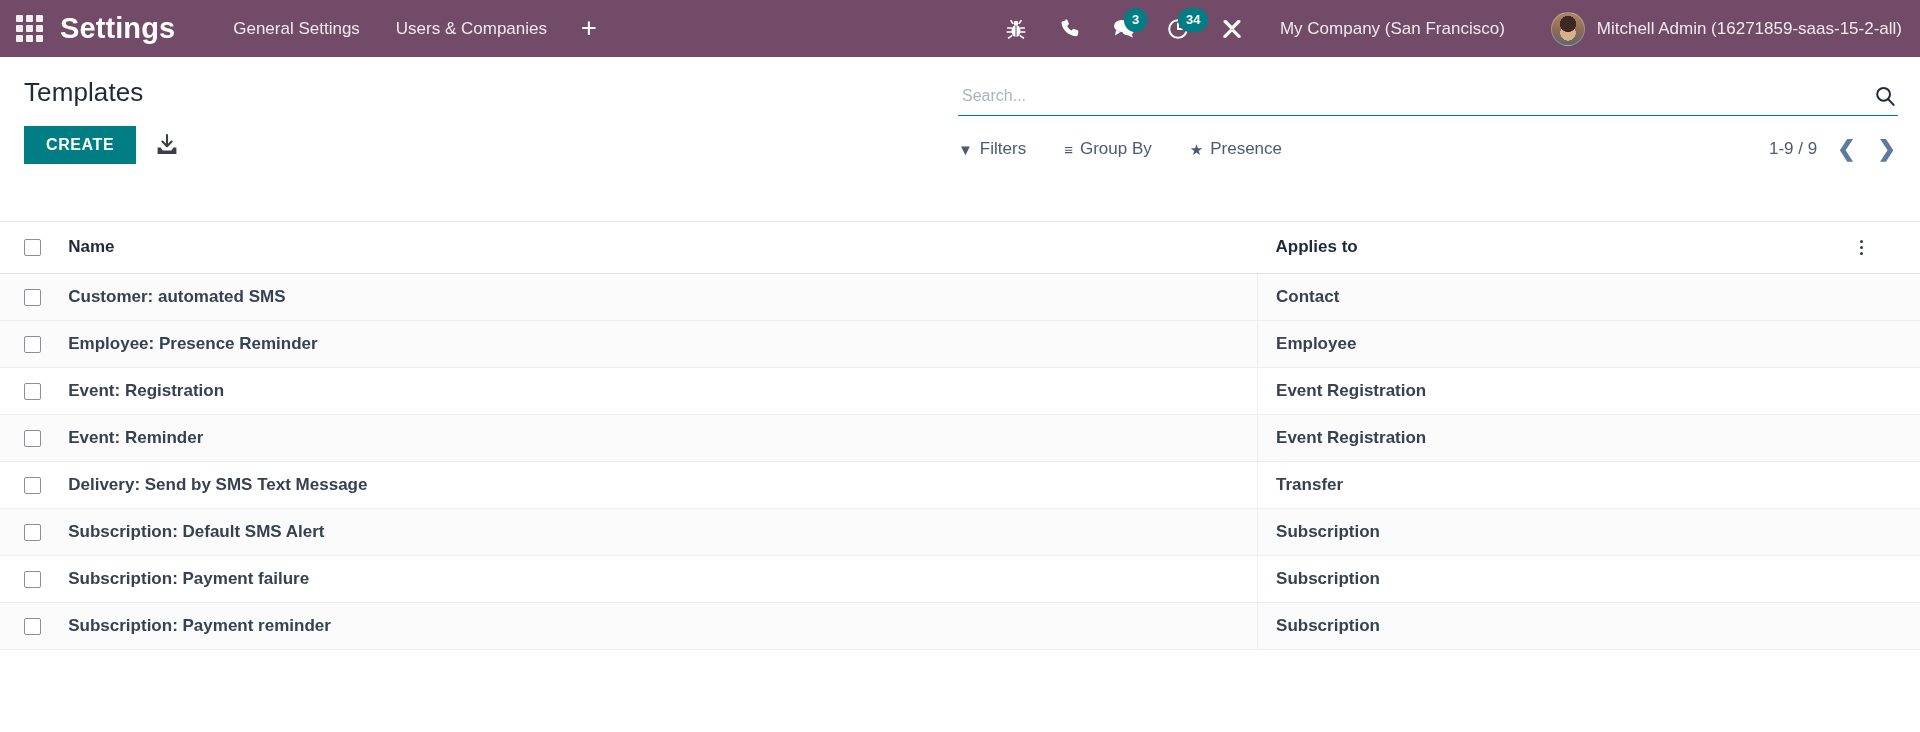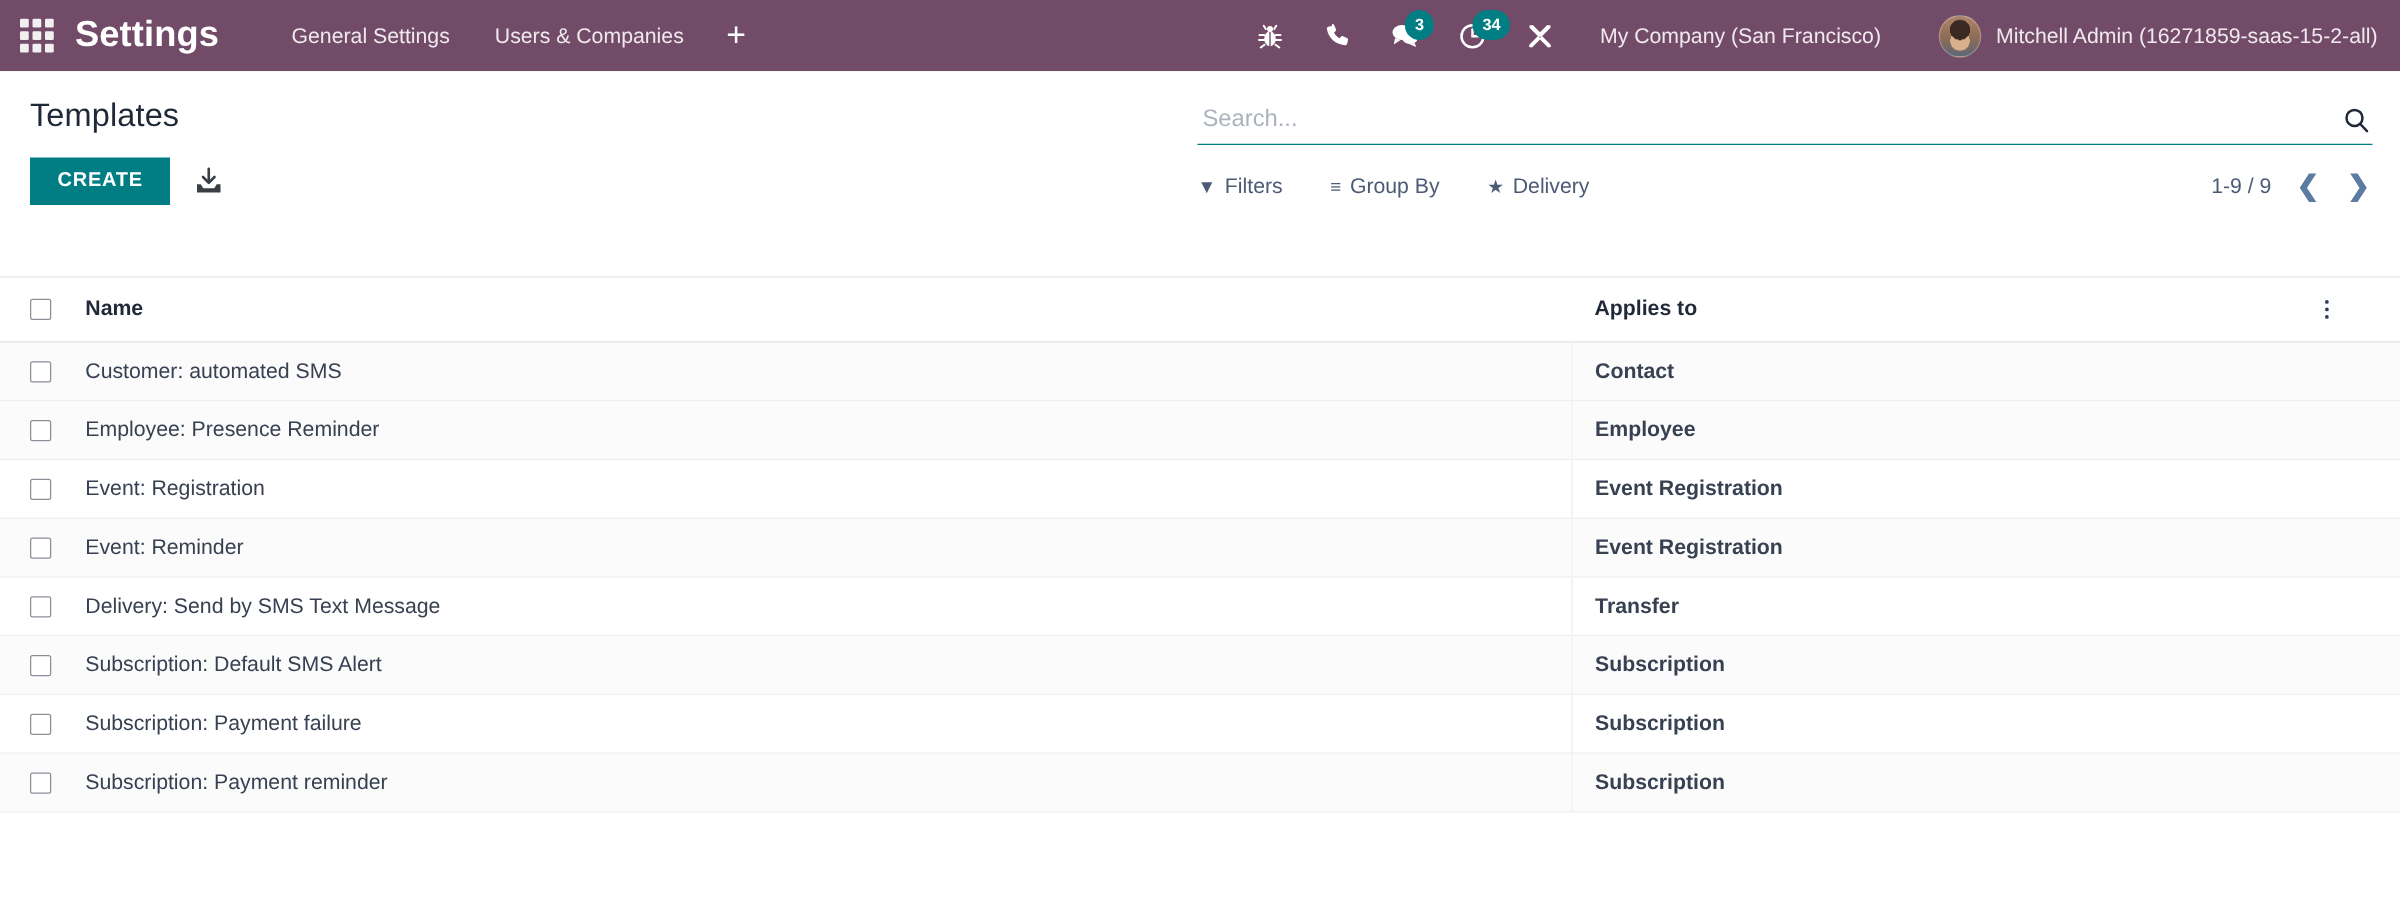--- a/index.html
+++ b/index.html
@@ -146,21 +146,21 @@
 
   .cp-right { flex: 1 1 auto; padding-top: 24px; padding-right: 4px; }
   .search-wrap {
     display: flex; align-items: center;
     border-bottom: 1px solid #017e84;
     padding: 4px 2px 8px 2px;
   }
   .search-input {
     flex: 1 1 auto;
     border: none; outline: none;
-    font-size: 19px;
+    font-size: 16px;
     color: #ef4444;
     font-family: inherit;
     background: transparent;
     padding: 0 2px;
   }
   .search-input::placeholder { color: #adb3bd; }
   .search-icon { color: #1f2937; cursor: pointer; display: flex; padding-left: 10px; }
 
   .filter-row {
     display: flex; align-items: center;
@@ -194,21 +194,21 @@
     font-size: 17px;
     font-weight: bold;
     color: #1f2937;
     text-align: left;
     padding: 15px 0 16px;
     border-bottom: 1px solid #dfe2e6;
     background: #fff;
     vertical-align: middle;
   }
   th.col-check, td.col-check { width: 68px; padding-left: 24px !important; }
-  th.col-name, td.col-name { width: 1185px; }
+  th.col-name, td.col-name { width: 1185px; font-weight: bold; }
   th.col-applies, td.col-applies { width: 600px; padding-left: 18px !important; font-weight: bold; }
   th.col-opt, td.col-opt { width: 60px; text-align: right; padding-right: 18px !important; }
 
   table.o-list tbody td {
     font-size: 17px;
     color: #374151;
     padding: 13px 0;
     border-bottom: 1px solid #eceef0;
     vertical-align: middle;
     white-space: nowrap;
@@ -349,21 +349,21 @@
           <div class="filter-btn">
             <span class="filter-glyph">▼</span>
             <span>Filters</span>
           </div>
           <div class="filter-btn">
             <span class="filter-glyph">≡</span>
             <span>Group By</span>
           </div>
           <div class="filter-btn">
             <span class="filter-glyph">★</span>
-            <span>Delivery</span>
+            <span>Presence</span>
           </div>
         </div>
 
         <div class="pager">
           <span class="pager-count">1-9 / 9</span>
           <span class="pager-btn">❮</span>
           <span class="pager-btn">❯</span>
         </div>
       </div>
     </div>

